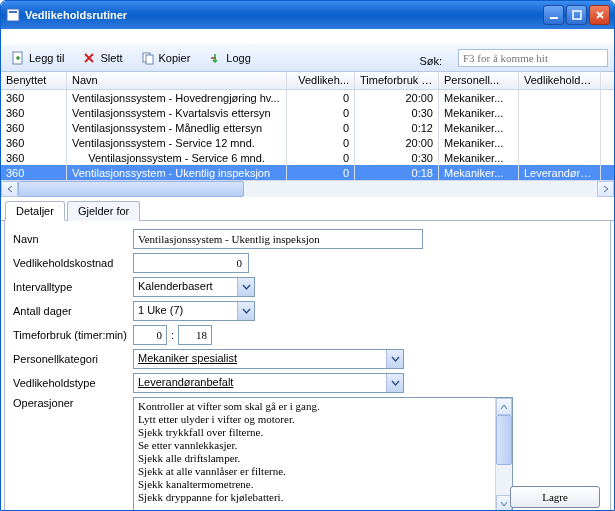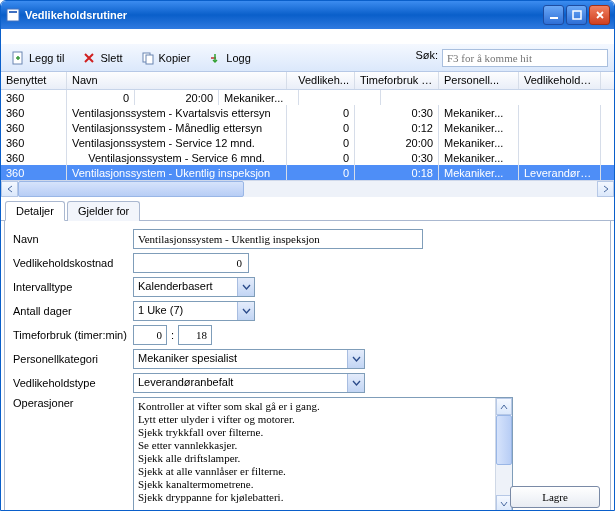--- a/index.html
+++ b/index.html
@@ -42,23 +42,23 @@
     border-bottom: 1px solid #b6c8e6;
     display: flex;
     align-items: center;
     padding: 0 6px;
     gap: 10px;
     margin-top: 15px;
   }
   .tbtn { display:flex; align-items:center; gap:4px; padding: 2px 4px; cursor:default;}
   .tbtn .ico { width:14px; height:14px; display:inline-block;}
   .spacer {flex:1;}
-  .searchbox { display:flex; align-items:flex-start; gap:4px;}
+  .searchbox { display:flex; align-items:flex-end; gap:16px;}
   .searchbox input {
-    width: 166px; height: 18px; border:1px solid #a9bfde;
+    width: 150px; height: 18px; border:1px solid #a9bfde;
     font-family: Tahoma; font-size:11px; padding: 1px 4px; color:#999;
   }
   
   .grid-wrap { position:relative; }
   .grid-head {
     display:flex; background: linear-gradient(#fdfdfe,#e9eef8);
     border-bottom: 1px solid #c7d4e9;
     height: 18px;
   }
   .grid-head .col, .row .cell {
@@ -124,21 +124,21 @@
     position:relative; display:inline-flex; align-items:stretch;
     border:1px solid #7f9db9; height:20px; background:#fff;
   }
   .combo span.val { padding:2px 4px; flex:1; white-space:nowrap; overflow:hidden;}
   .combo .cbtn {
     width:17px; background:linear-gradient(#e4ecfb,#c2d5f4);
     border-left:1px solid #a8bde0;
     display:flex; align-items:center; justify-content:center;
   }
   .combo.w1{ width:122px;}
-  .combo.w2{ width:232px;}
+  .combo.w2{ width:271px;text-decoration:underline;}
   .ops {
     border:1px solid #7f9db9; background:#fff;
     width:380px; height:116px;
     padding:2px 4px; font-family:Tahoma; font-size:11px;
     position:relative; overflow:hidden;
   }
   .ops .line{ white-space:nowrap; line-height:13px;}
   .ops .vscroll{
     position:absolute; right:0; top:0; bottom:0; width:17px;
     background:#eef2f9; border-left:1px solid #cfd8e6;
@@ -234,20 +234,21 @@
     <div class="col col-benyttet">Benyttet</div>
     <div class="col col-navn">Navn</div>
     <div class="col col-vedlikeh">Vedlikeh...</div>
     <div class="col col-time">Timeforbruk (...</div>
     <div class="col col-pers">Personell...</div>
     <div class="col col-type">Vedlikeholdstype</div>
   </div>
   <div class="grid-body" id="grid-body">
       <div class="row">
         <div class="cell col-benyttet" style="text-align: left;">360</div>
+        <div class="cell col-navn" style="text-align: left;">Ventilasjonssystem - Hovedrengjøring hv...</div>
         <div class="cell col-vedlikeh" style="text-align: right;">0</div>
         <div class="cell col-time" style="text-align: right;">20:00</div>
         <div class="cell col-pers" style="text-align: left;">Mekaniker...</div>
         <div class="cell col-type" style="text-align: left;"></div>
       </div>
       <div class="row">
         <div class="cell col-benyttet" style="text-align: left;">360</div>
         <div class="cell col-navn" style="text-align: left;">Ventilasjonssystem - Kvartalsvis ettersyn</div>
         <div class="cell col-vedlikeh" style="text-align: right;">0</div>
         <div class="cell col-time" style="text-align: right;">0:30</div>

